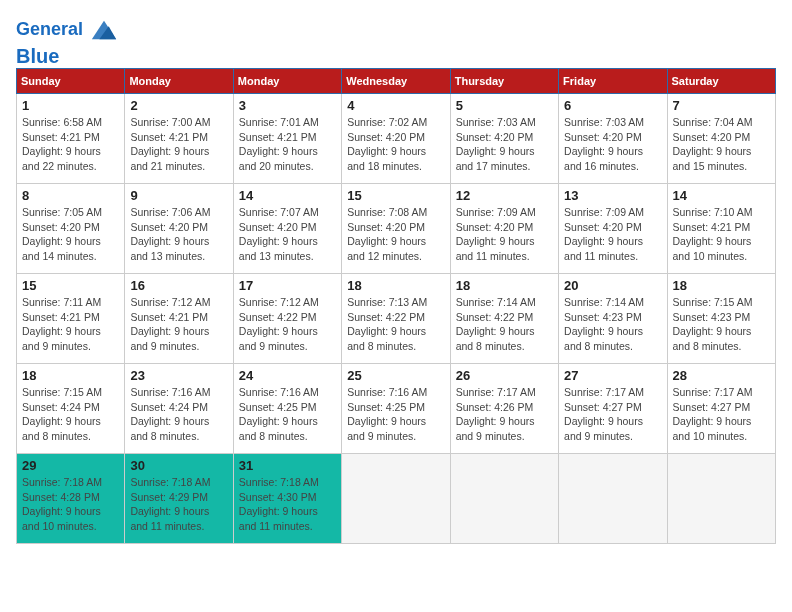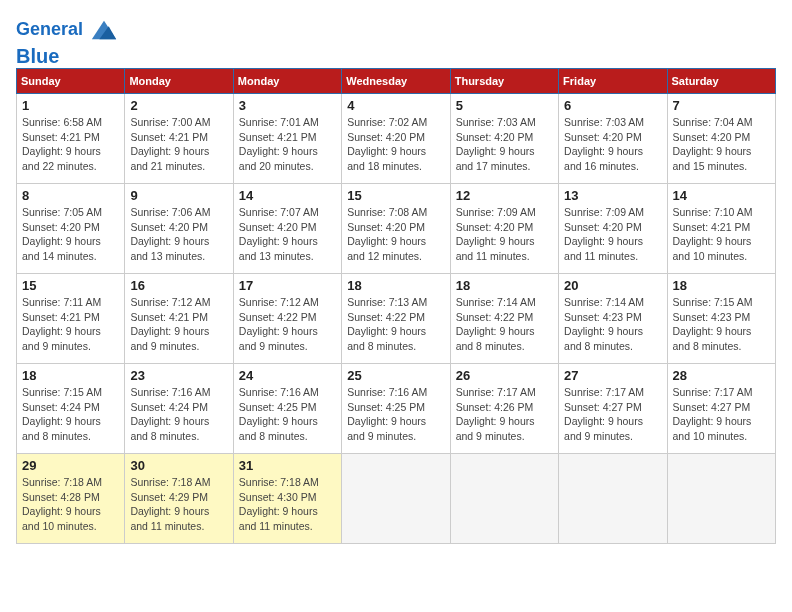--- a/index.html
+++ b/index.html
@@ -62,21 +62,21 @@
     }
     .calendar td {
       border: 1px solid #ccc;
       vertical-align: top;
       padding: 4px 5px;
       width: 108px;
       height: 90px;
       background: #fff;
     }
     .calendar tr:last-child td {
-      background: #fef9c3;
+      background: #14b8a6;
     }
     .day-number {
       font-size: 13px;
       font-weight: bold;
       color: #222;
       display: block;
       margin-bottom: 2px;
     }
     .day-info {
       color: #444;

